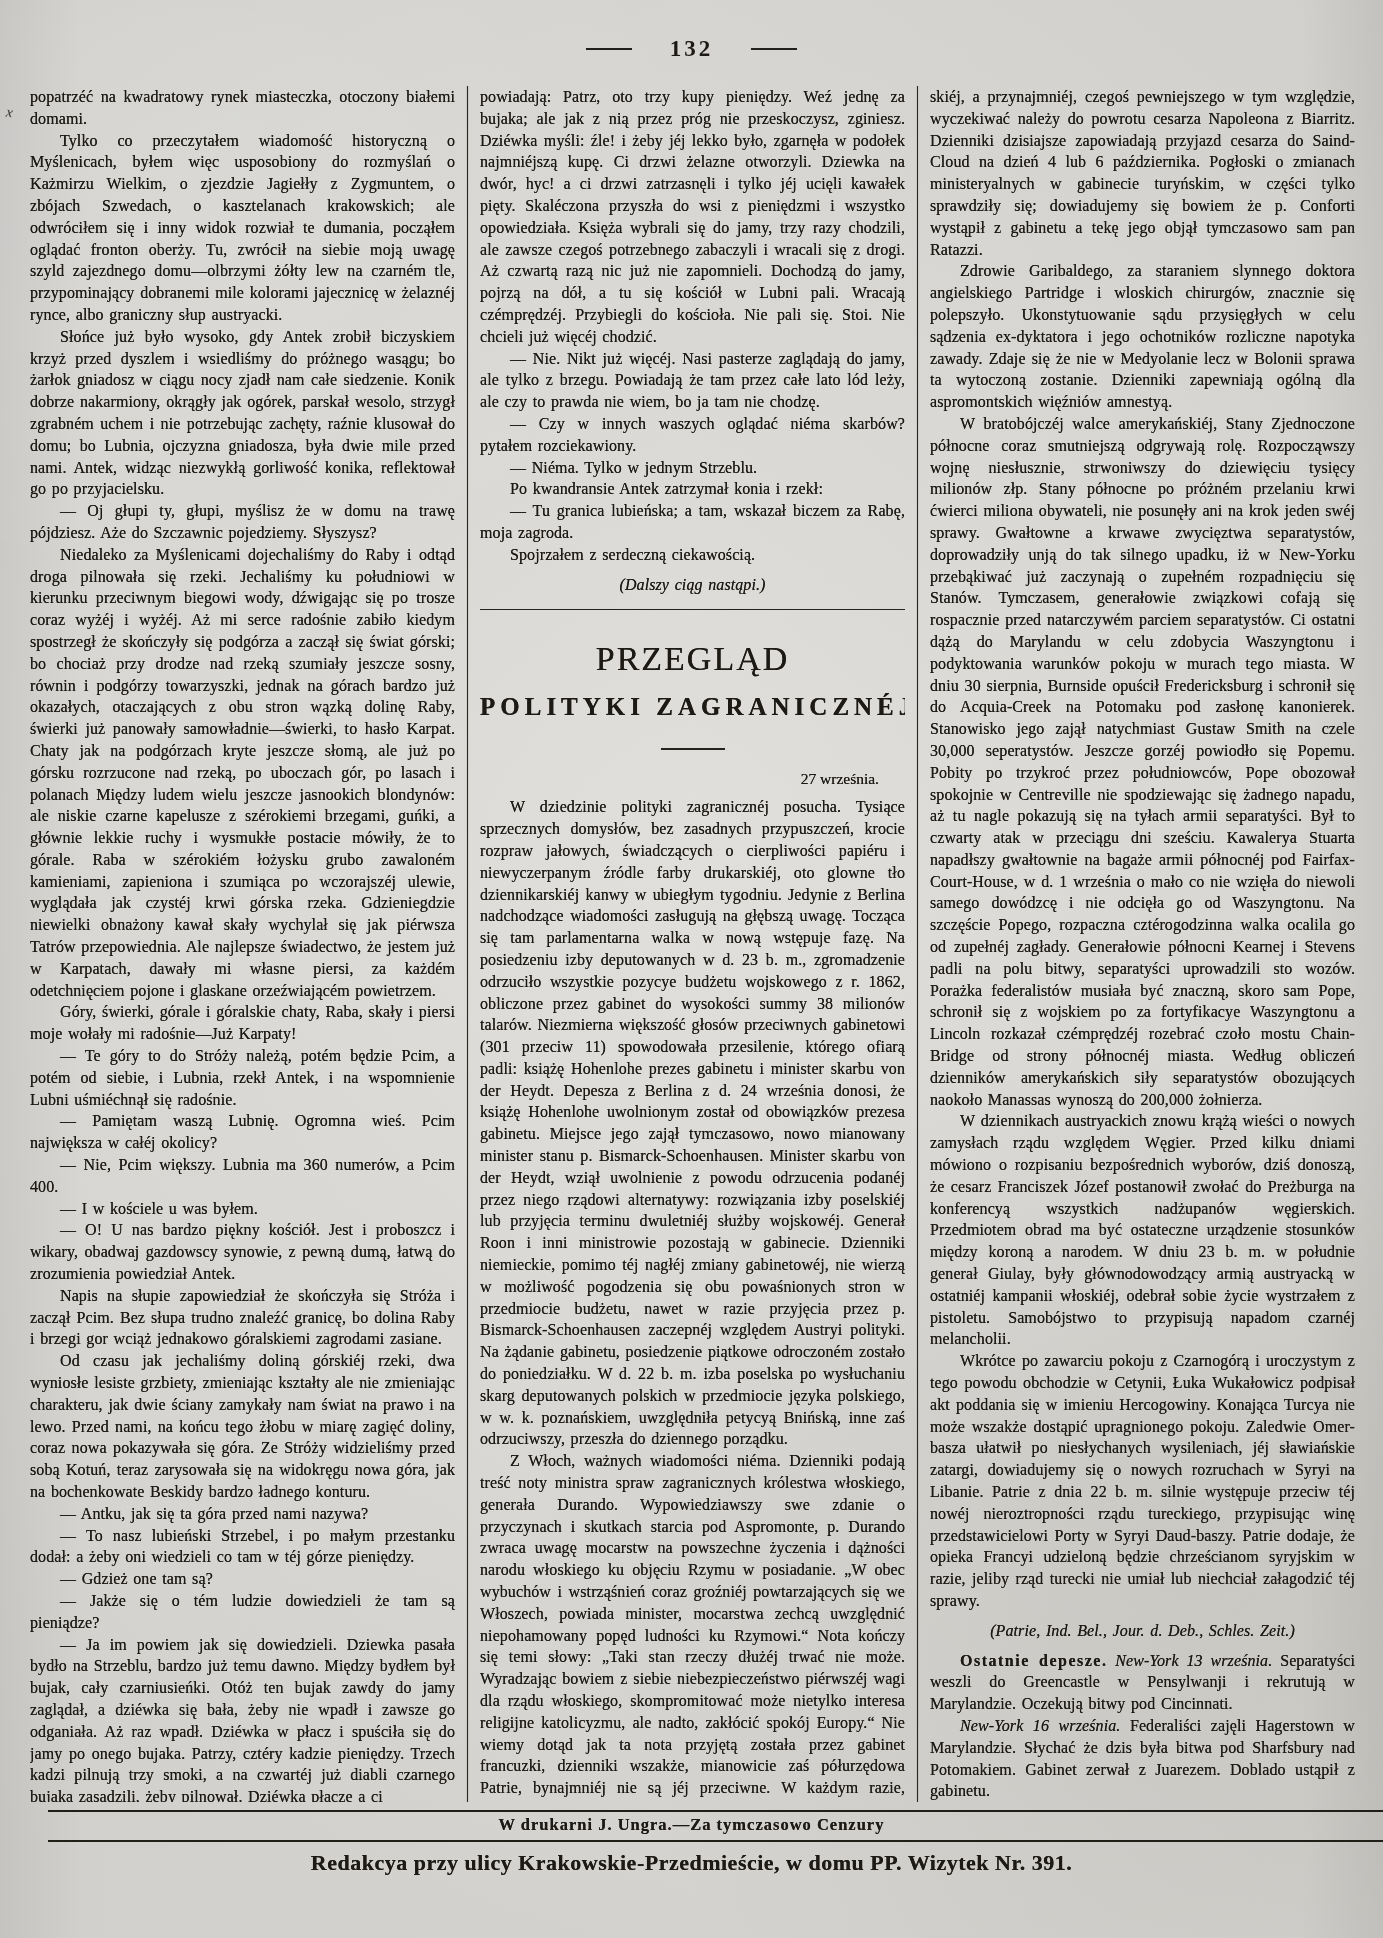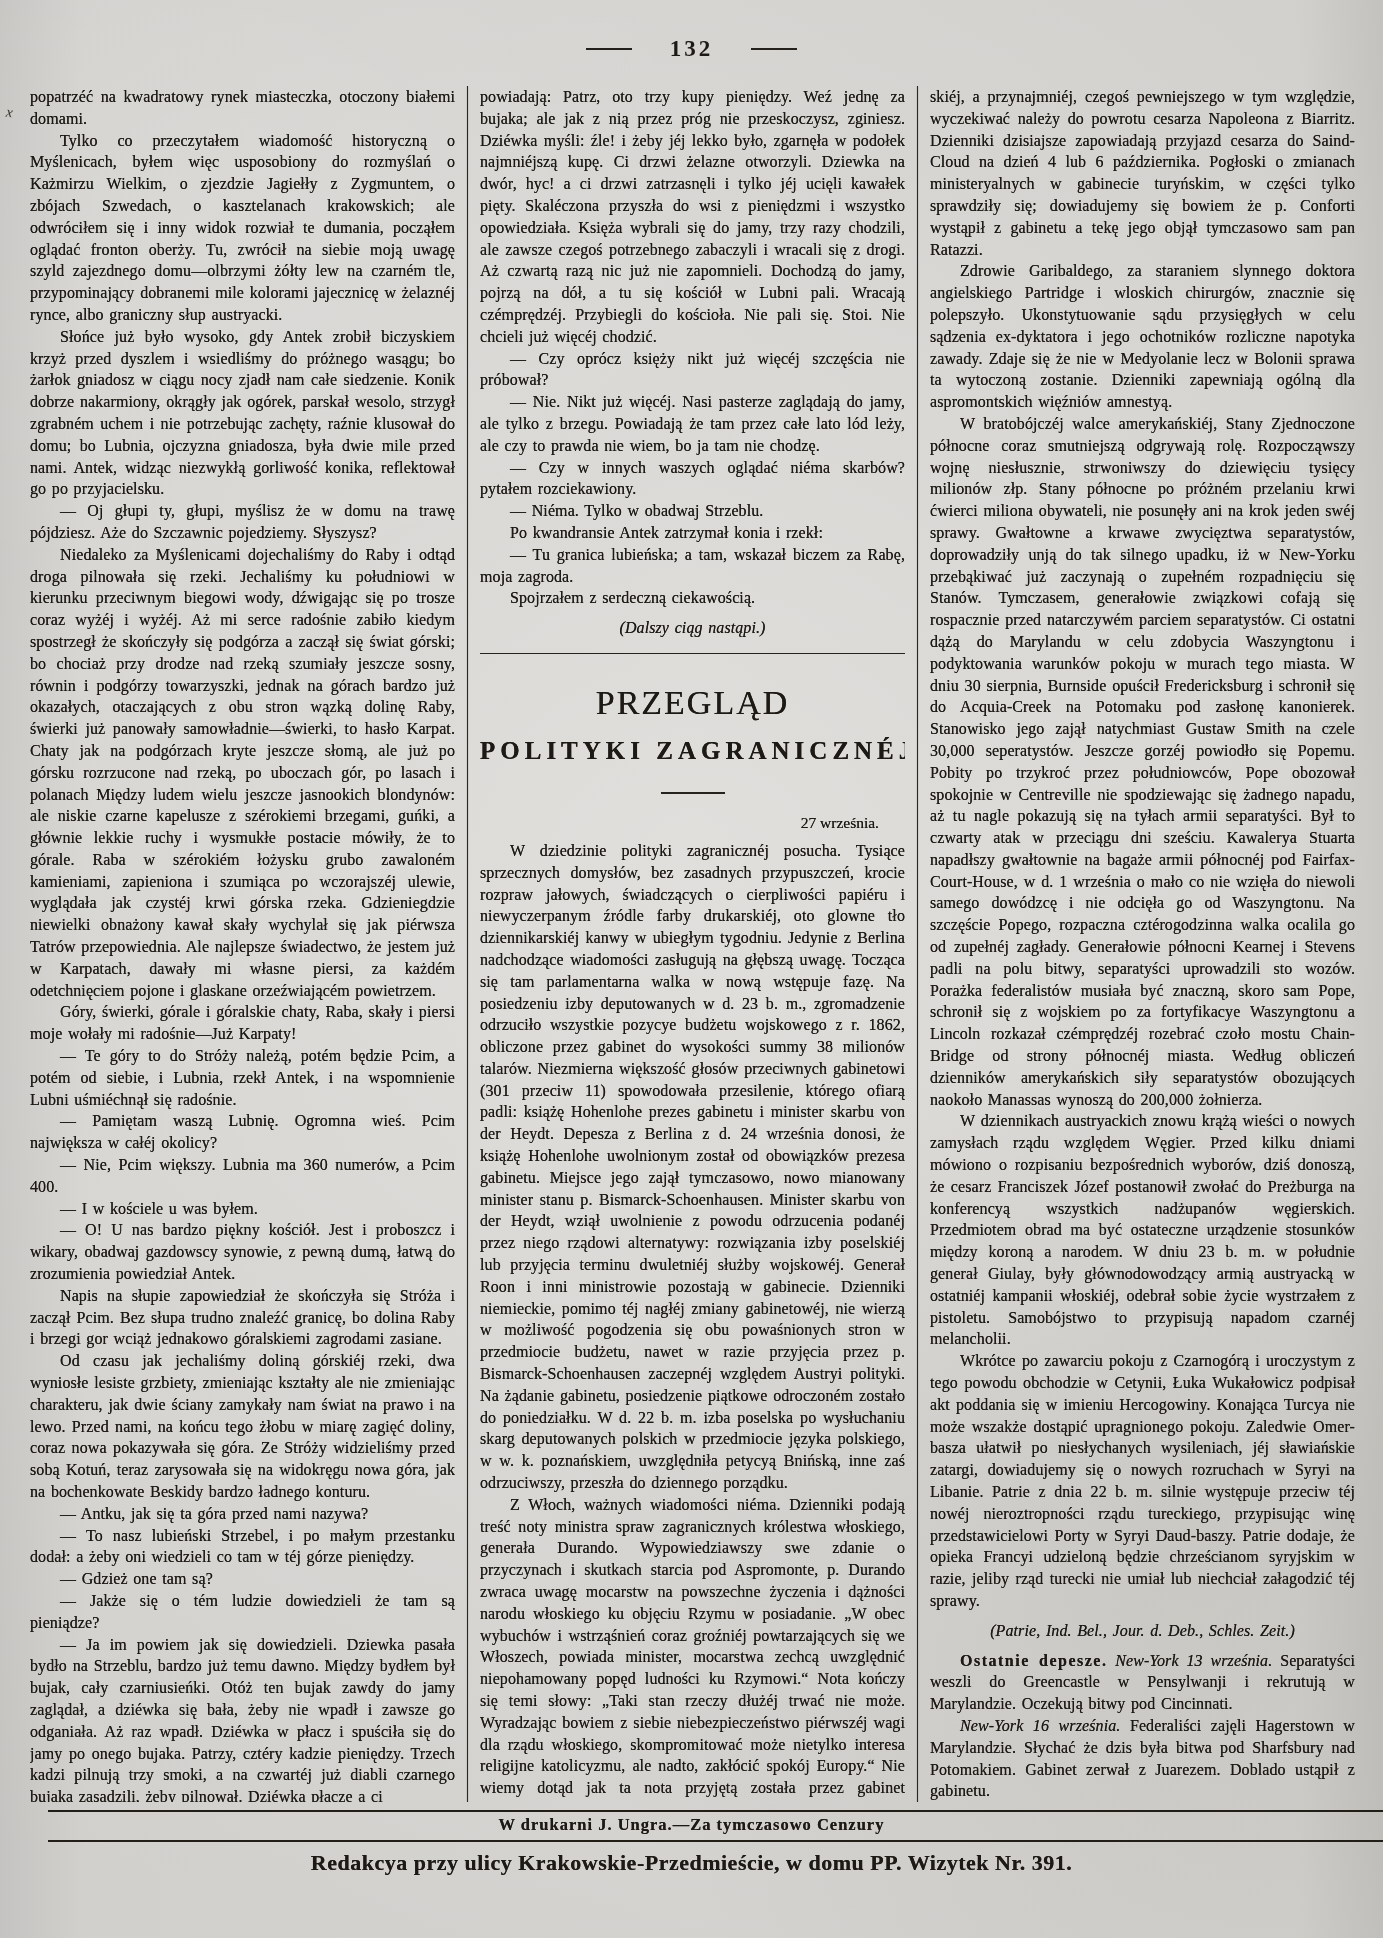--- a/index.html
+++ b/index.html
@@ -106,24 +106,23 @@
       <p class="p indent">— To nasz lubieński Strzebel, i po małym przestanku dodał: a żeby oni wiedzieli co tam w téj górze pieniędzy.</p>
       <p class="p indent">— Gdzież one tam są?</p>
       <p class="p indent">— Jakże się o tém ludzie dowiedzieli że tam są pieniądze?</p>
       <p class="p indent">— Ja im powiem jak się dowiedzieli. Dziewka pasała bydło na Strzeblu, bardzo już temu dawno. Między bydłem był bujak, cały czarniusieńki. Otóż ten bujak zawdy do jamy zaglądał, a dziéwka się bała, żeby nie wpadł i zawsze go odganiała. Aż raz wpadł. Dziéwka w płacz i spuściła się do jamy po onego bujaka. Patrzy, cztéry kadzie pieniędzy. Trzech kadzi pilnują trzy smoki, a na czwartéj już diabli czarnego bujaka zasadzili, żeby pilnował. Dziéwka płacze a ci</p>
     </div>
 
     <div class="colrule"></div>
 
     <div class="col">
       <p class="p">powiadają: Patrz, oto trzy kupy pieniędzy. Weź jednę za bujaka; ale jak z nią przez próg nie przeskoczysz, zginiesz. Dziéwka myśli: źle! i żeby jéj lekko było, zgarnęła w podołek najmniéjszą kupę. Ci drzwi żelazne otworzyli. Dziewka na dwór, hyc! a ci drzwi zatrzasnęli i tylko jéj ucięli kawałek pięty. Skaléczona przyszła do wsi z pieniędzmi i wszystko opowiedziała. Księża wybrali się do jamy, trzy razy chodzili, ale zawsze czegoś potrzebnego zabaczyli i wracali się z drogi. Aż czwartą razą nic już nie zapomnieli. Dochodzą do jamy, pojrzą na dół, a tu się kościół w Lubni pali. Wracają czémprędzéj. Przybiegli do kościoła. Nie pali się. Stoi. Nie chcieli już więcéj chodzić.</p>
-      <p class="p indent">— Czy oprócz księży nikt już więcéj szczęścia nie próbował?</p>
       <p class="p indent">— Nie. Nikt już więcéj. Nasi pasterze zaglądają do jamy, ale tylko z brzegu. Powiadają że tam przez całe lato lód leży, ale czy to prawda nie wiem, bo ja tam nie chodzę.</p>
       <p class="p indent">— Czy w innych waszych oglądać niéma skarbów? pytałem rozciekawiony.</p>
-      <p class="p indent">— Niéma. Tylko w obadwaj Strzeblu.</p>
+      <p class="p indent">— Niéma. Tylko w jednym Strzeblu.</p>
       <p class="p indent">Po kwandransie Antek zatrzymał konia i rzekł:</p>
       <p class="p indent">— Tu granica lubieńska; a tam, wskazał biczem za Rabę, moja zagroda.</p>
       <p class="p indent">Spojrzałem z serdeczną ciekawością.</p>
       <div class="spacer-sm"></div>
       <p class="p center italic">(Dalszy ciąg nastąpi.)</p>
       <hr class="sep">
       <div class="section-head">
         <div class="title1">PRZEGLĄD</div>
         <div class="title2">POLITYKI ZAGRANICZNÉJ.</div>
         <div class="short-rule"></div>

